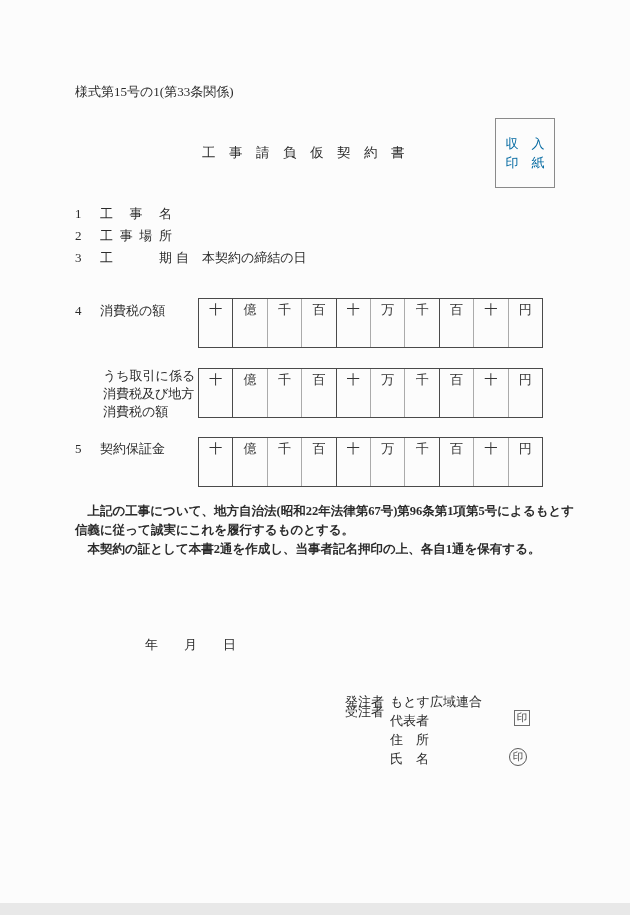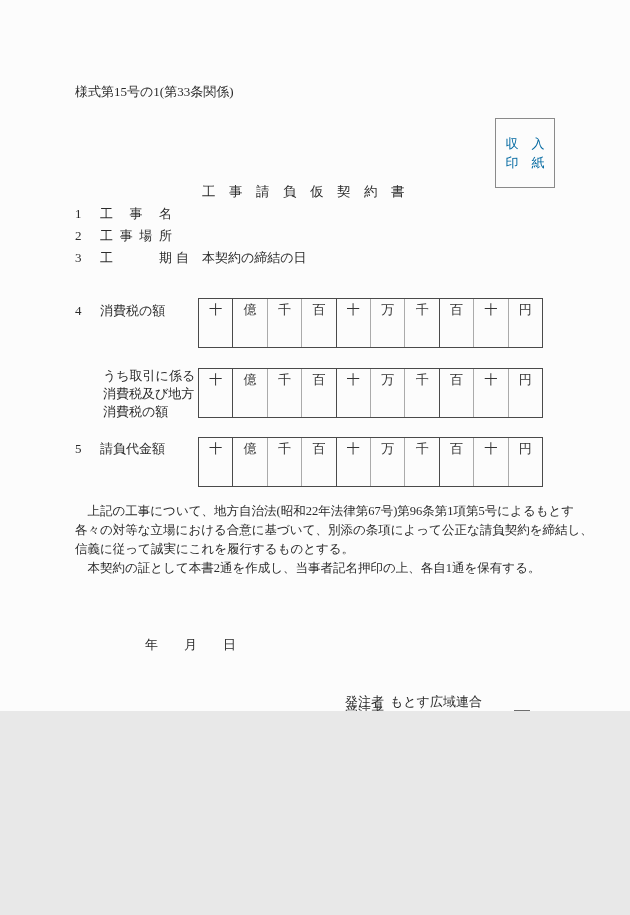--- a/index.html
+++ b/index.html
@@ -1,25 +1,25 @@
 <!DOCTYPE html>
 <html lang="ja"><head>
 <meta charset="utf-8">
 <style>
   html,body{margin:0;padding:0;background:#e8e8e8;}
   .page{
     position:relative;
-    width:630px;height:711px;
+    width:630px;height:903px;
     background:#fcfcfc;
     font-family:"Liberation Serif","DejaVu Serif",serif;
     color:#2b2b2b;
     overflow:hidden;
   }
   .t{position:absolute;font-size:13px;line-height:15px;white-space:pre;}
-  .doc-title{font-size:13.5px;margin-top:39px;}
+  .doc-title{font-size:13.5px;}
   
   .stamp-box{
     position:absolute;left:495px;top:118px;width:60px;height:70px;
     border:1px solid #8a8a8a;box-sizing:border-box;
     display:flex;flex-direction:column;justify-content:center;align-items:center;
     color:#0369a1;
   }
   .stamp-box .line{font-size:13px;line-height:19px;white-space:pre;}
   
   .jchars{
@@ -36,21 +36,21 @@
   .money-table .cell{
     flex:1;
     border-left:1px solid #ababab;
     display:flex;justify-content:center;align-items:flex-start;
     padding-top:2px;font-size:13px;color:#333;
   }
   .money-table .cell:first-child{border-left:none;}
   .money-table .cell.heavy{border-left:1.5px solid #4a4a4a;}
   
   .paragraph{position:absolute;left:75px;top:502px;width:500px;}
-  .paragraph div{font-size:12.5px;line-height:19px;white-space:pre;}
+  .paragraph div{font-size:12.5px;line-height:19px;white-space:pre;font-weight:bold;}
   
   .seal-square{
     position:absolute;left:514px;top:710px;width:16px;height:16px;
     border:1px solid #6d6d6d;box-sizing:border-box;
     display:flex;align-items:center;justify-content:center;
     font-size:10.5px;color:#444;
   }
   .seal-circle{
     position:absolute;left:509px;top:748px;width:18px;height:18px;
     border:1px solid #5a5a5a;border-radius:50%;box-sizing:border-box;
@@ -159,21 +159,21 @@
       </div>
       <div class="cell">
         <span>十</span>
       </div>
       <div class="cell">
         <span>円</span>
       </div>
     </div>
 
   <div class="t" style="left:75px;top:441px">5</div>
-  <div class="t" style="left:100px;top:441px">請負代金額</div>
+  <div class="t" style="left:100px;top:441px">契約保証金</div>
   <div class="money-table" style="top:437px">
       <div class="cell">
         <span>十</span>
       </div>
       <div class="cell heavy">
         <span>億</span>
       </div>
       <div class="cell">
         <span>千</span>
       </div>
@@ -195,21 +195,20 @@
       <div class="cell">
         <span>十</span>
       </div>
       <div class="cell">
         <span>円</span>
       </div>
     </div>
 
   <div class="paragraph">
     <div>　上記の工事について、地方自治法(昭和22年法律第67号)第96条第1項第5号によるもとす</div>
-    <div>各々の対等な立場における合意に基づいて、別添の条項によって公正な請負契約を締結し、</div>
     <div>信義に従って誠実にこれを履行するものとする。</div>
     <div>　本契約の証として本書2通を作成し、当事者記名押印の上、各自1通を保有する。</div>
   </div>
 
   <div class="t" style="left:145px;top:637px">年　　月　　日</div>
 
   <div class="t" style="left:345px;top:694px">発注者</div>
   <div class="t" style="left:390px;top:694px">もとす広域連合</div>
   <div class="t" style="left:390px;top:713px">代表者</div>
   <div class="seal-square">

